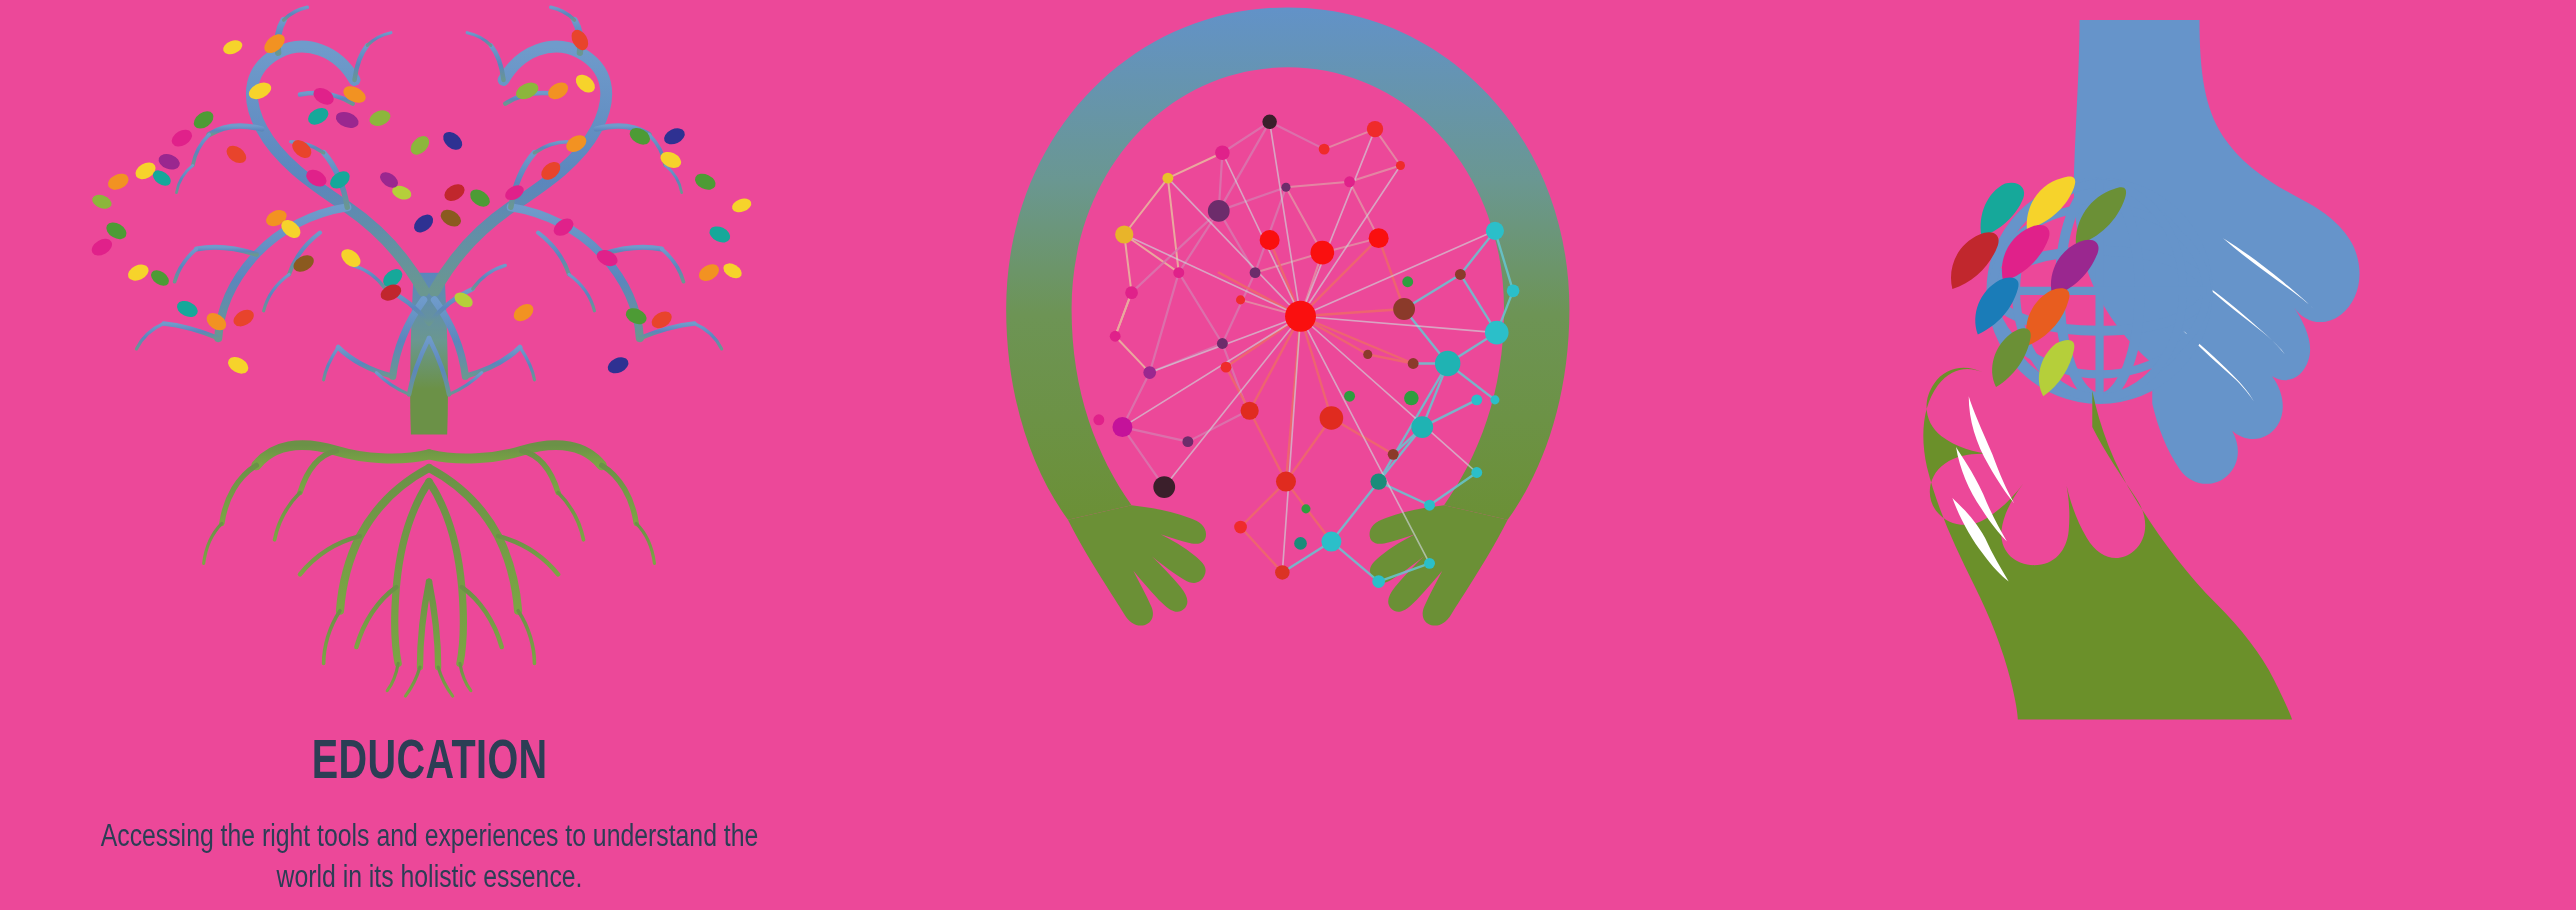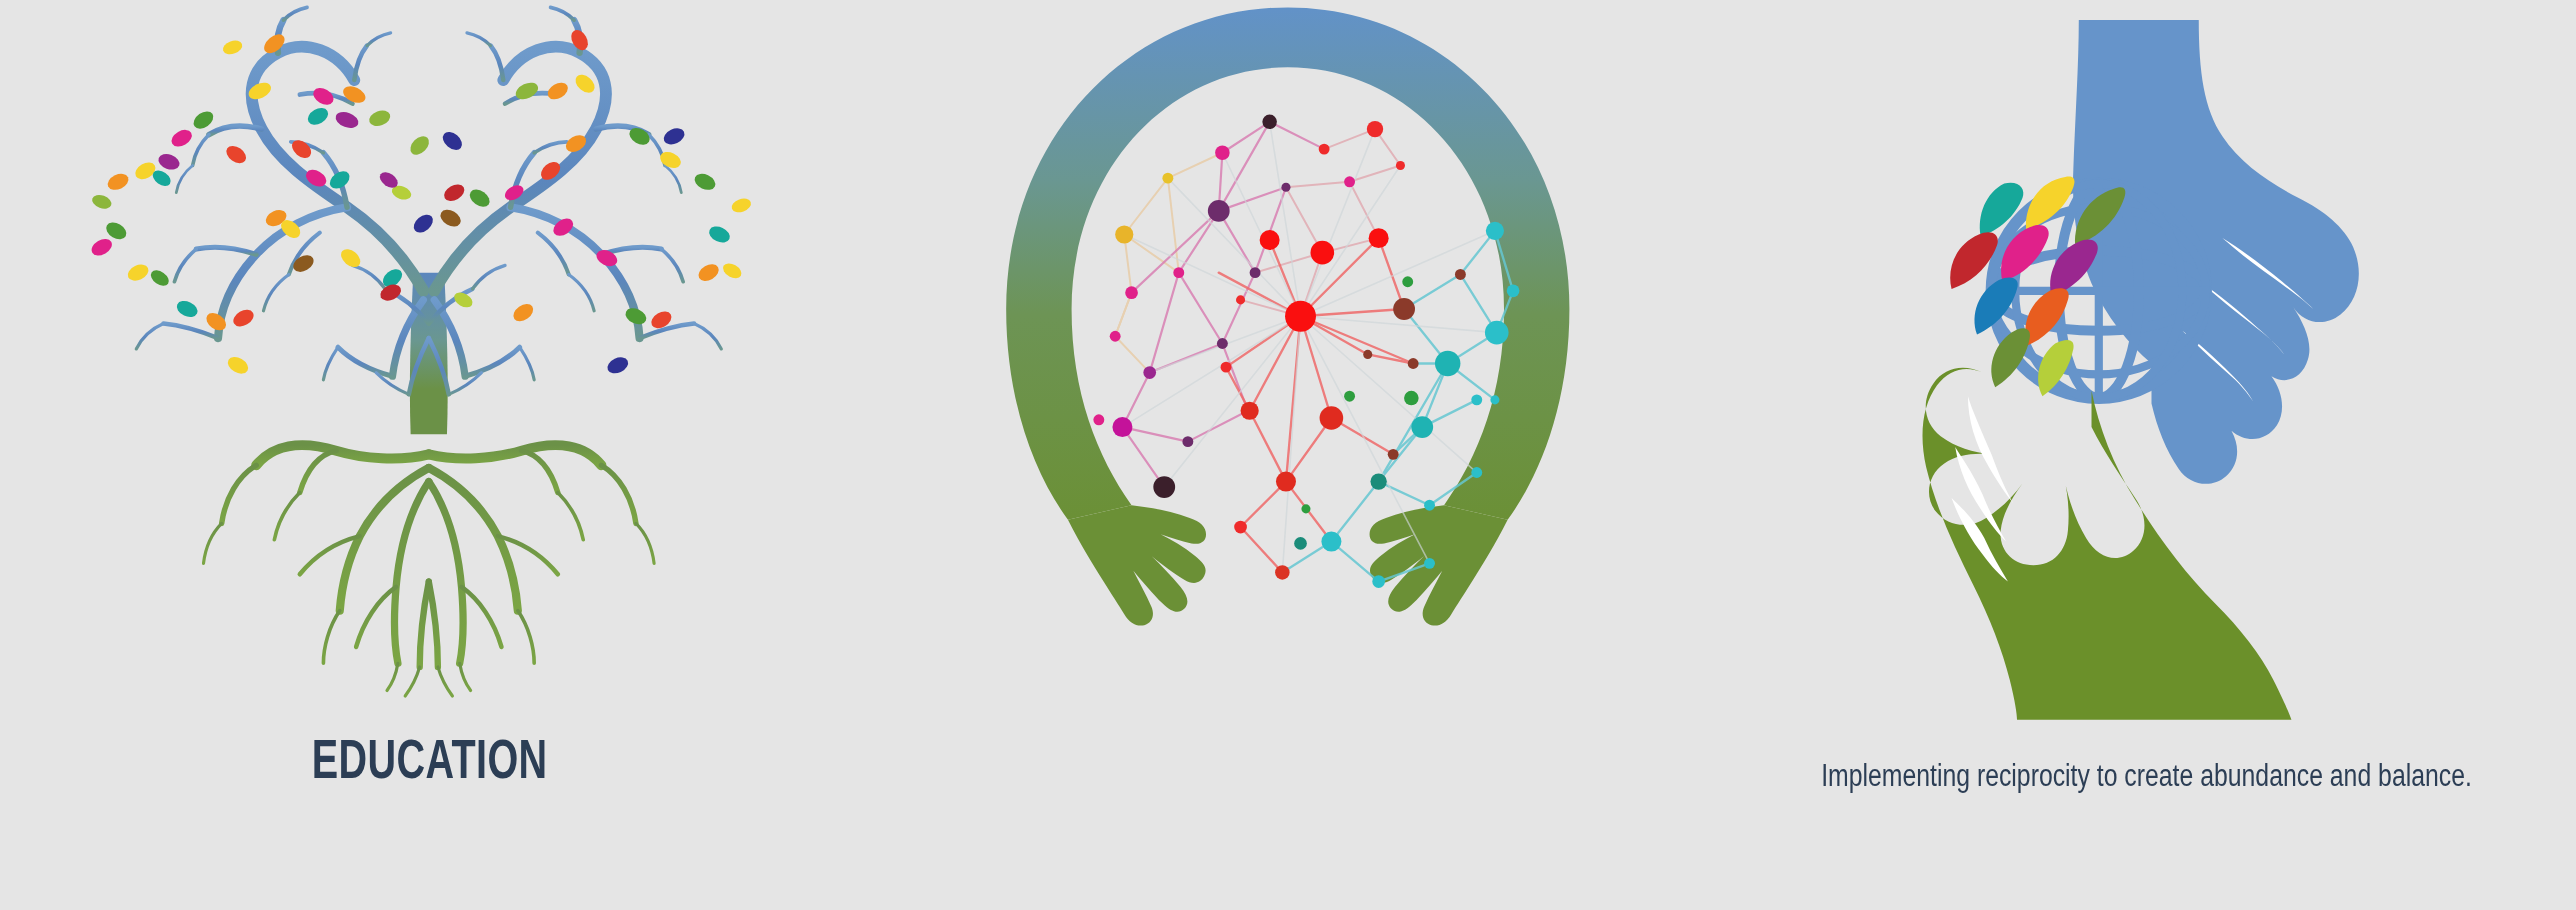--- a/index.html
+++ b/index.html
@@ -3,21 +3,21 @@
 <meta charset="utf-8">
 <title>Education Inclusion Preservation</title>
 <style>
   * { box-sizing: border-box; margin: 0; padding: 0; }
   html, body {
     width: 2576px; height: 910px;
     background: #ffffff;
     font-family: "Liberation Sans", sans-serif;
     overflow: hidden;
   }
-  .board { display: flex; width: 2576px; height: 910px; background:#e5e5e5; }
+  .board { display: flex; width: 2576px; height: 910px; background:#ec4899; }
   .col { width: 859px; height: 910px; position: relative; display: flex;
          flex-direction: column; align-items: center; }
   .art { position: relative; width: 100%; height: 727px; }
   .art svg { position: absolute; left: 0; top: 0; width: 100%; height: 100%; }
   .title {
     font-family: "Liberation Sans Narrow", "Liberation Sans", sans-serif;
     font-weight: 700; font-size: 55px; letter-spacing: 0.5px;
     color: #2c3e55; text-transform: uppercase;
     transform: scaleX(0.72); transform-origin: center center;
     white-space: nowrap; line-height: 1.0;
@@ -209,20 +209,23 @@
           <ellipse cx="680" cy="402" rx="12" ry="8" fill="#2e3192" transform="rotate(-25 680 402)"></ellipse>
           <ellipse cx="428" cy="198" rx="11" ry="7" fill="#9a278f" transform="rotate(35 428 198)"></ellipse>
           <ellipse cx="566" cy="212" rx="11" ry="7" fill="#e0218a" transform="rotate(-30 566 212)"></ellipse>
           <ellipse cx="112" cy="222" rx="11" ry="7" fill="#8cb63c" transform="rotate(20 112 222)"></ellipse>
           <ellipse cx="816" cy="226" rx="11" ry="7" fill="#f6d32b" transform="rotate(-20 816 226)"></ellipse>
         </g>
       </svg>
     </div>
     <div class="title-wrap">
       <div class="title">EDUCATION</div>
+    </div>
+    <div class="desc-wrap">
+      <div class="desc">Accessing the right tools and experiences to understand the world in its holistic essence.</div>
     </div>
   </div>
 
   <div class="col">
     <div class="art">
       <svg viewBox="0 0 945 800" preserveAspectRatio="xMidYMid meet">
         <defs>
           <linearGradient id="arcGrad" x1="0" y1="0" x2="0" y2="1">
             <stop offset="0%" stop-color="#6292c8"></stop>
             <stop offset="34%" stop-color="#6a9791"></stop>
@@ -563,19 +566,16 @@
                    C 310 582 300 564 292 544
                    C 280 518 268 502 262 492 Z" fill="#ffffff"></path>
           <path d="M258 548
                    C 266 570 278 592 292 610
                    C 302 624 312 634 320 640
                    C 312 626 302 610 294 592
                    C 282 570 266 556 258 548 Z" fill="#ffffff"></path>
         </g>
       </svg>
     </div>
-    <div class="desc-wrap">
-      <div class="desc">Implementing reciprocity to create abundance and balance.</div>
-    </div>
   </div>
 
 </div>
 
 
 </body></html>

